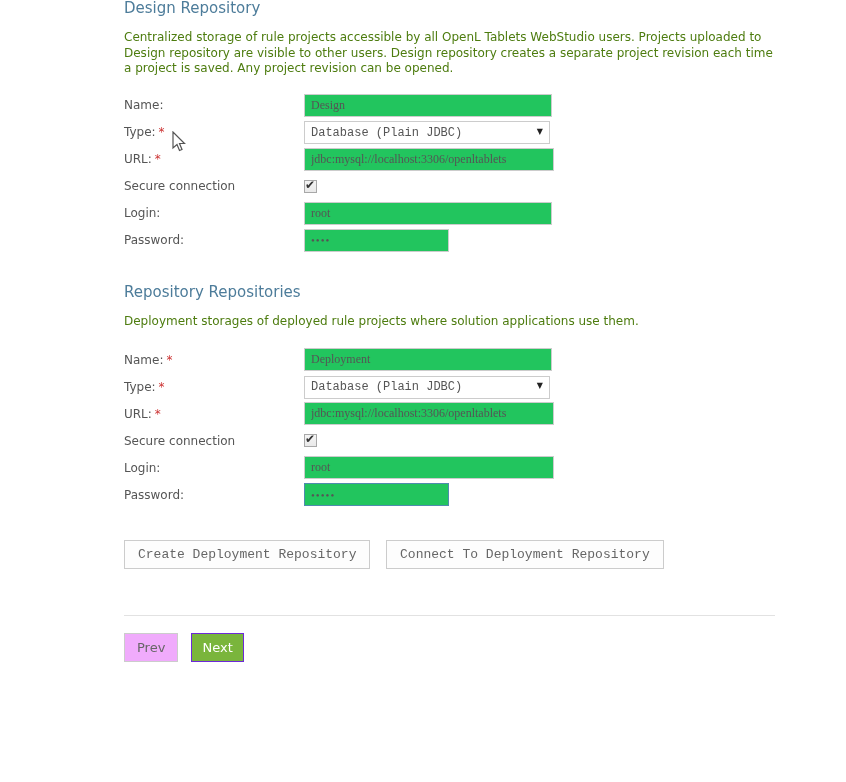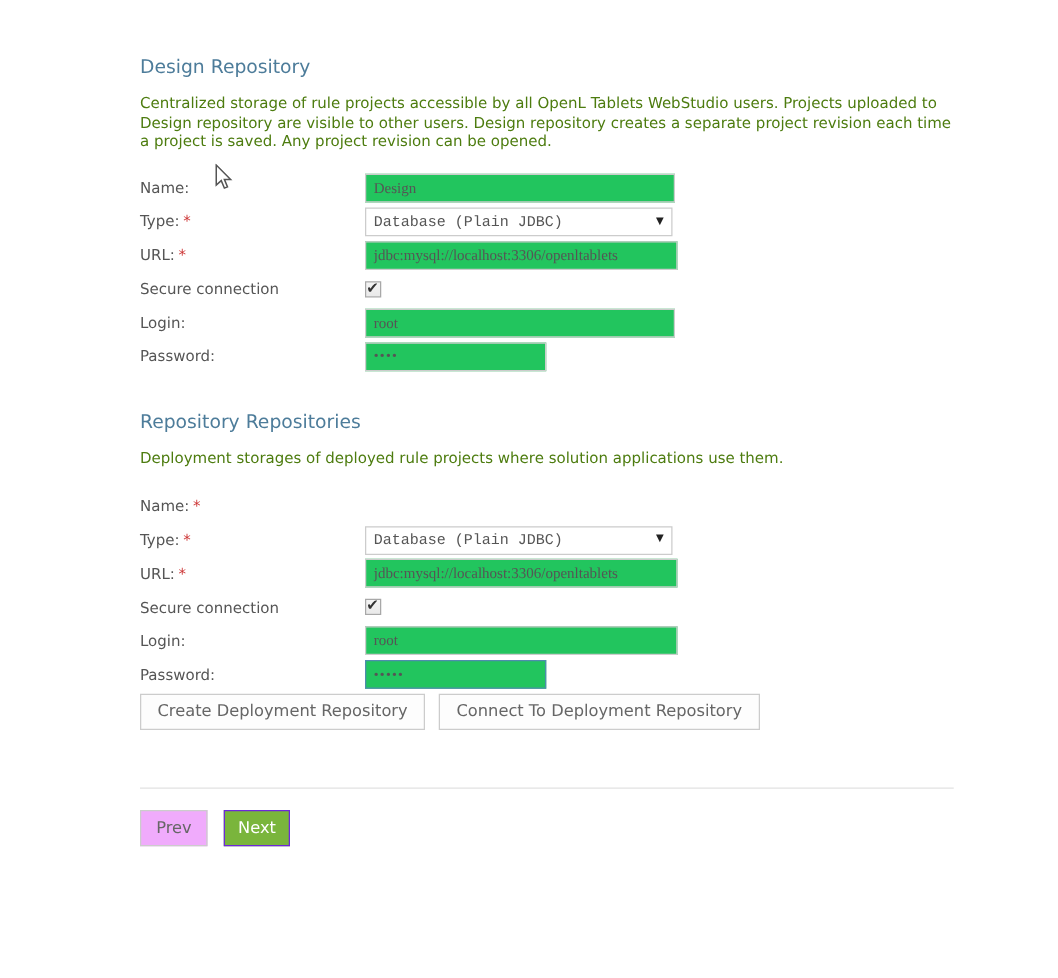--- a/index.html
+++ b/index.html
@@ -5,23 +5,22 @@
   * { box-sizing: border-box; }
   html, body {
     margin: 0; padding: 0;
     width: 846px; height: 782px;
     background: #ffffff;
     font-family: "DejaVu Sans", "Liberation Sans", sans-serif;
     overflow: hidden;
   }
   .page {
     position: absolute;
-    left: 112px; top: 0;
+    left: 124px; top: 0;
     width: 651px;
-    padding-top: 45px;
   }
   .section-title {
     margin: 0;
     font-size: 15px;
     font-weight: 400;
     color: #4d7c9a;
     line-height: 16px;
   }
   .section-desc {
     margin: 14px 0 0 0;
@@ -100,21 +99,21 @@
     border-color: #b5b5b5;
     background: #f0f0f0;
   }
   .checkbox .mark {
     position: absolute;
     left: 0px; top: -3px;
     font-size: 12px;
     color: #333;
     line-height: 14px;
   }
-  .btn-row { margin-top: 4px; }
+  .btn-row { margin-top: 34px; font-family: Liberation Mono, monospace; }
   button.gray-btn {
     font-family: inherit;
     font-size: 13px;
     color: #666;
     background: #fdfdfd;
     border: 1px solid #ccc;
     padding: 6px 13px;
     margin-right: 6px;
     cursor: pointer;
   }
@@ -203,20 +202,21 @@
   </section>
 
   <section style="margin-top:32px;">
     <h2 class="section-title">Repository Repositories</h2>
     <p class="section-desc">Deployment storages of deployed rule projects where solution applications use them.</p>
 
     <div class="form form-2">
 
       <div class="row">
         <span class="label-col"><span>Name:</span><span class="req">*</span></span>
+        <input class="text" type="text" value="Deployment" style="">
       </div>
 
       <div class="row">
         <span class="label-col"><span>Type:</span><span class="req">*</span></span>
         <span class="select-wrap">
           <select class="sel">
             <option>Database (Plain JDBC)</option>
           </select>
           <span class="dd-arrow">▼</span>
         </span>

